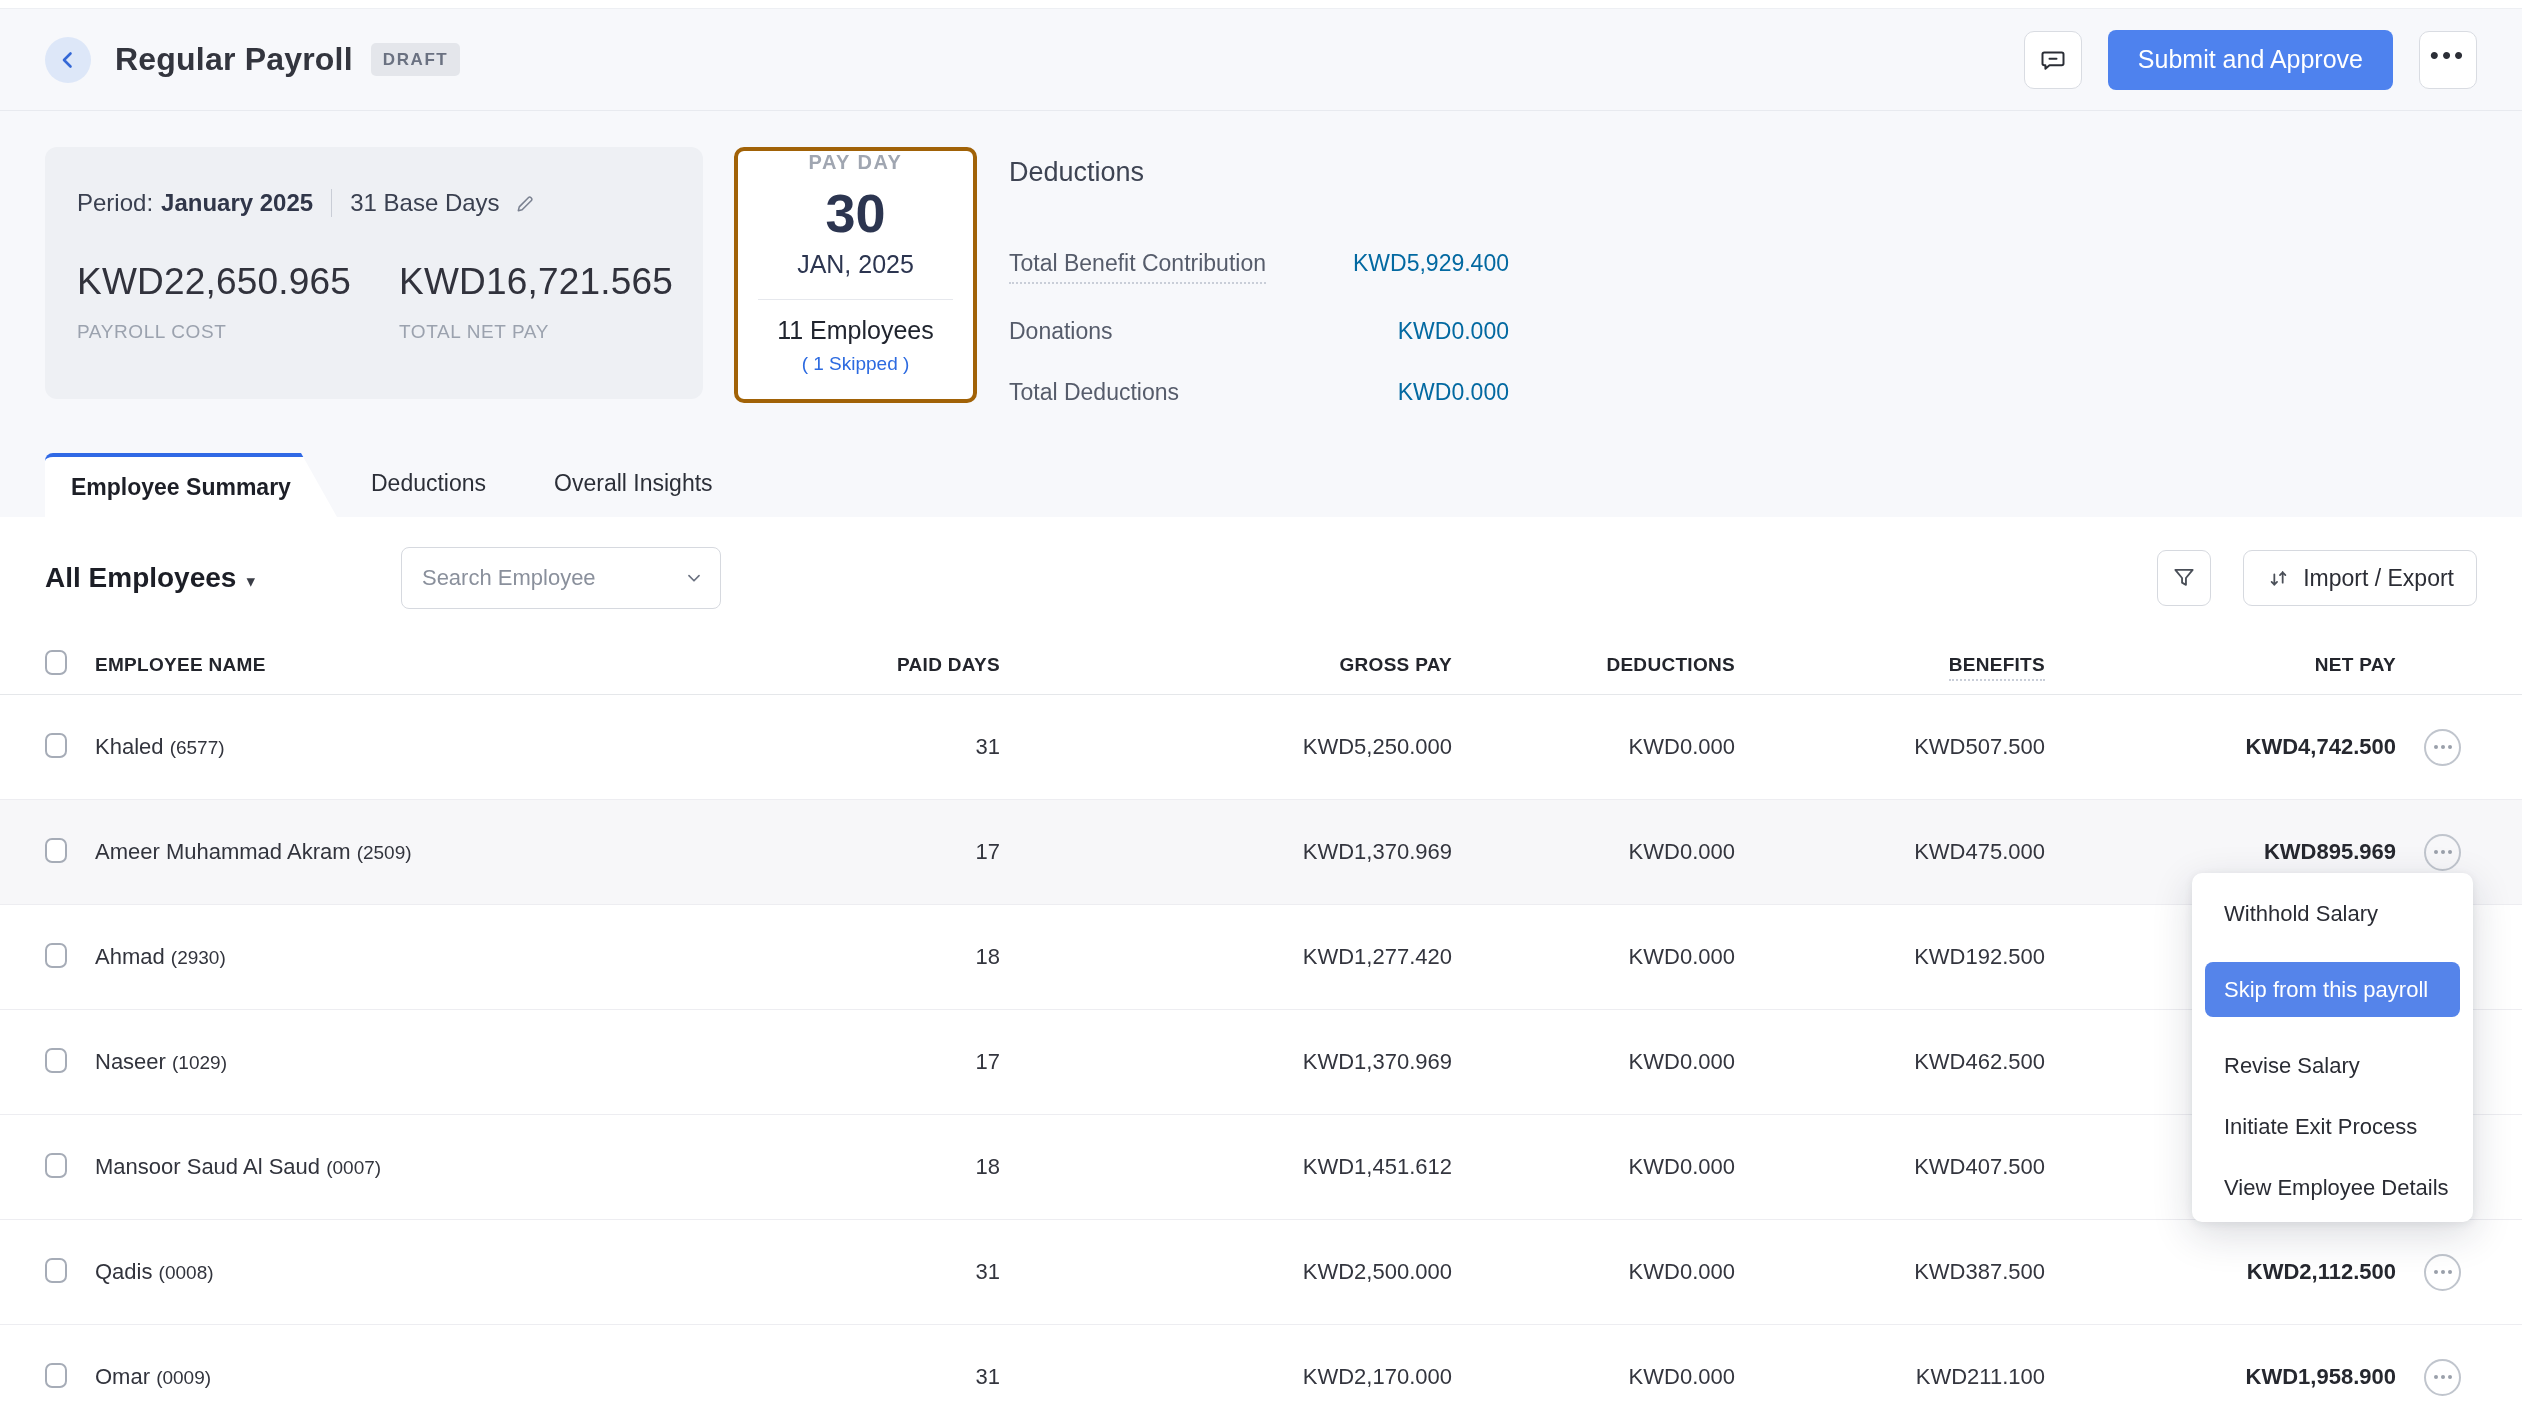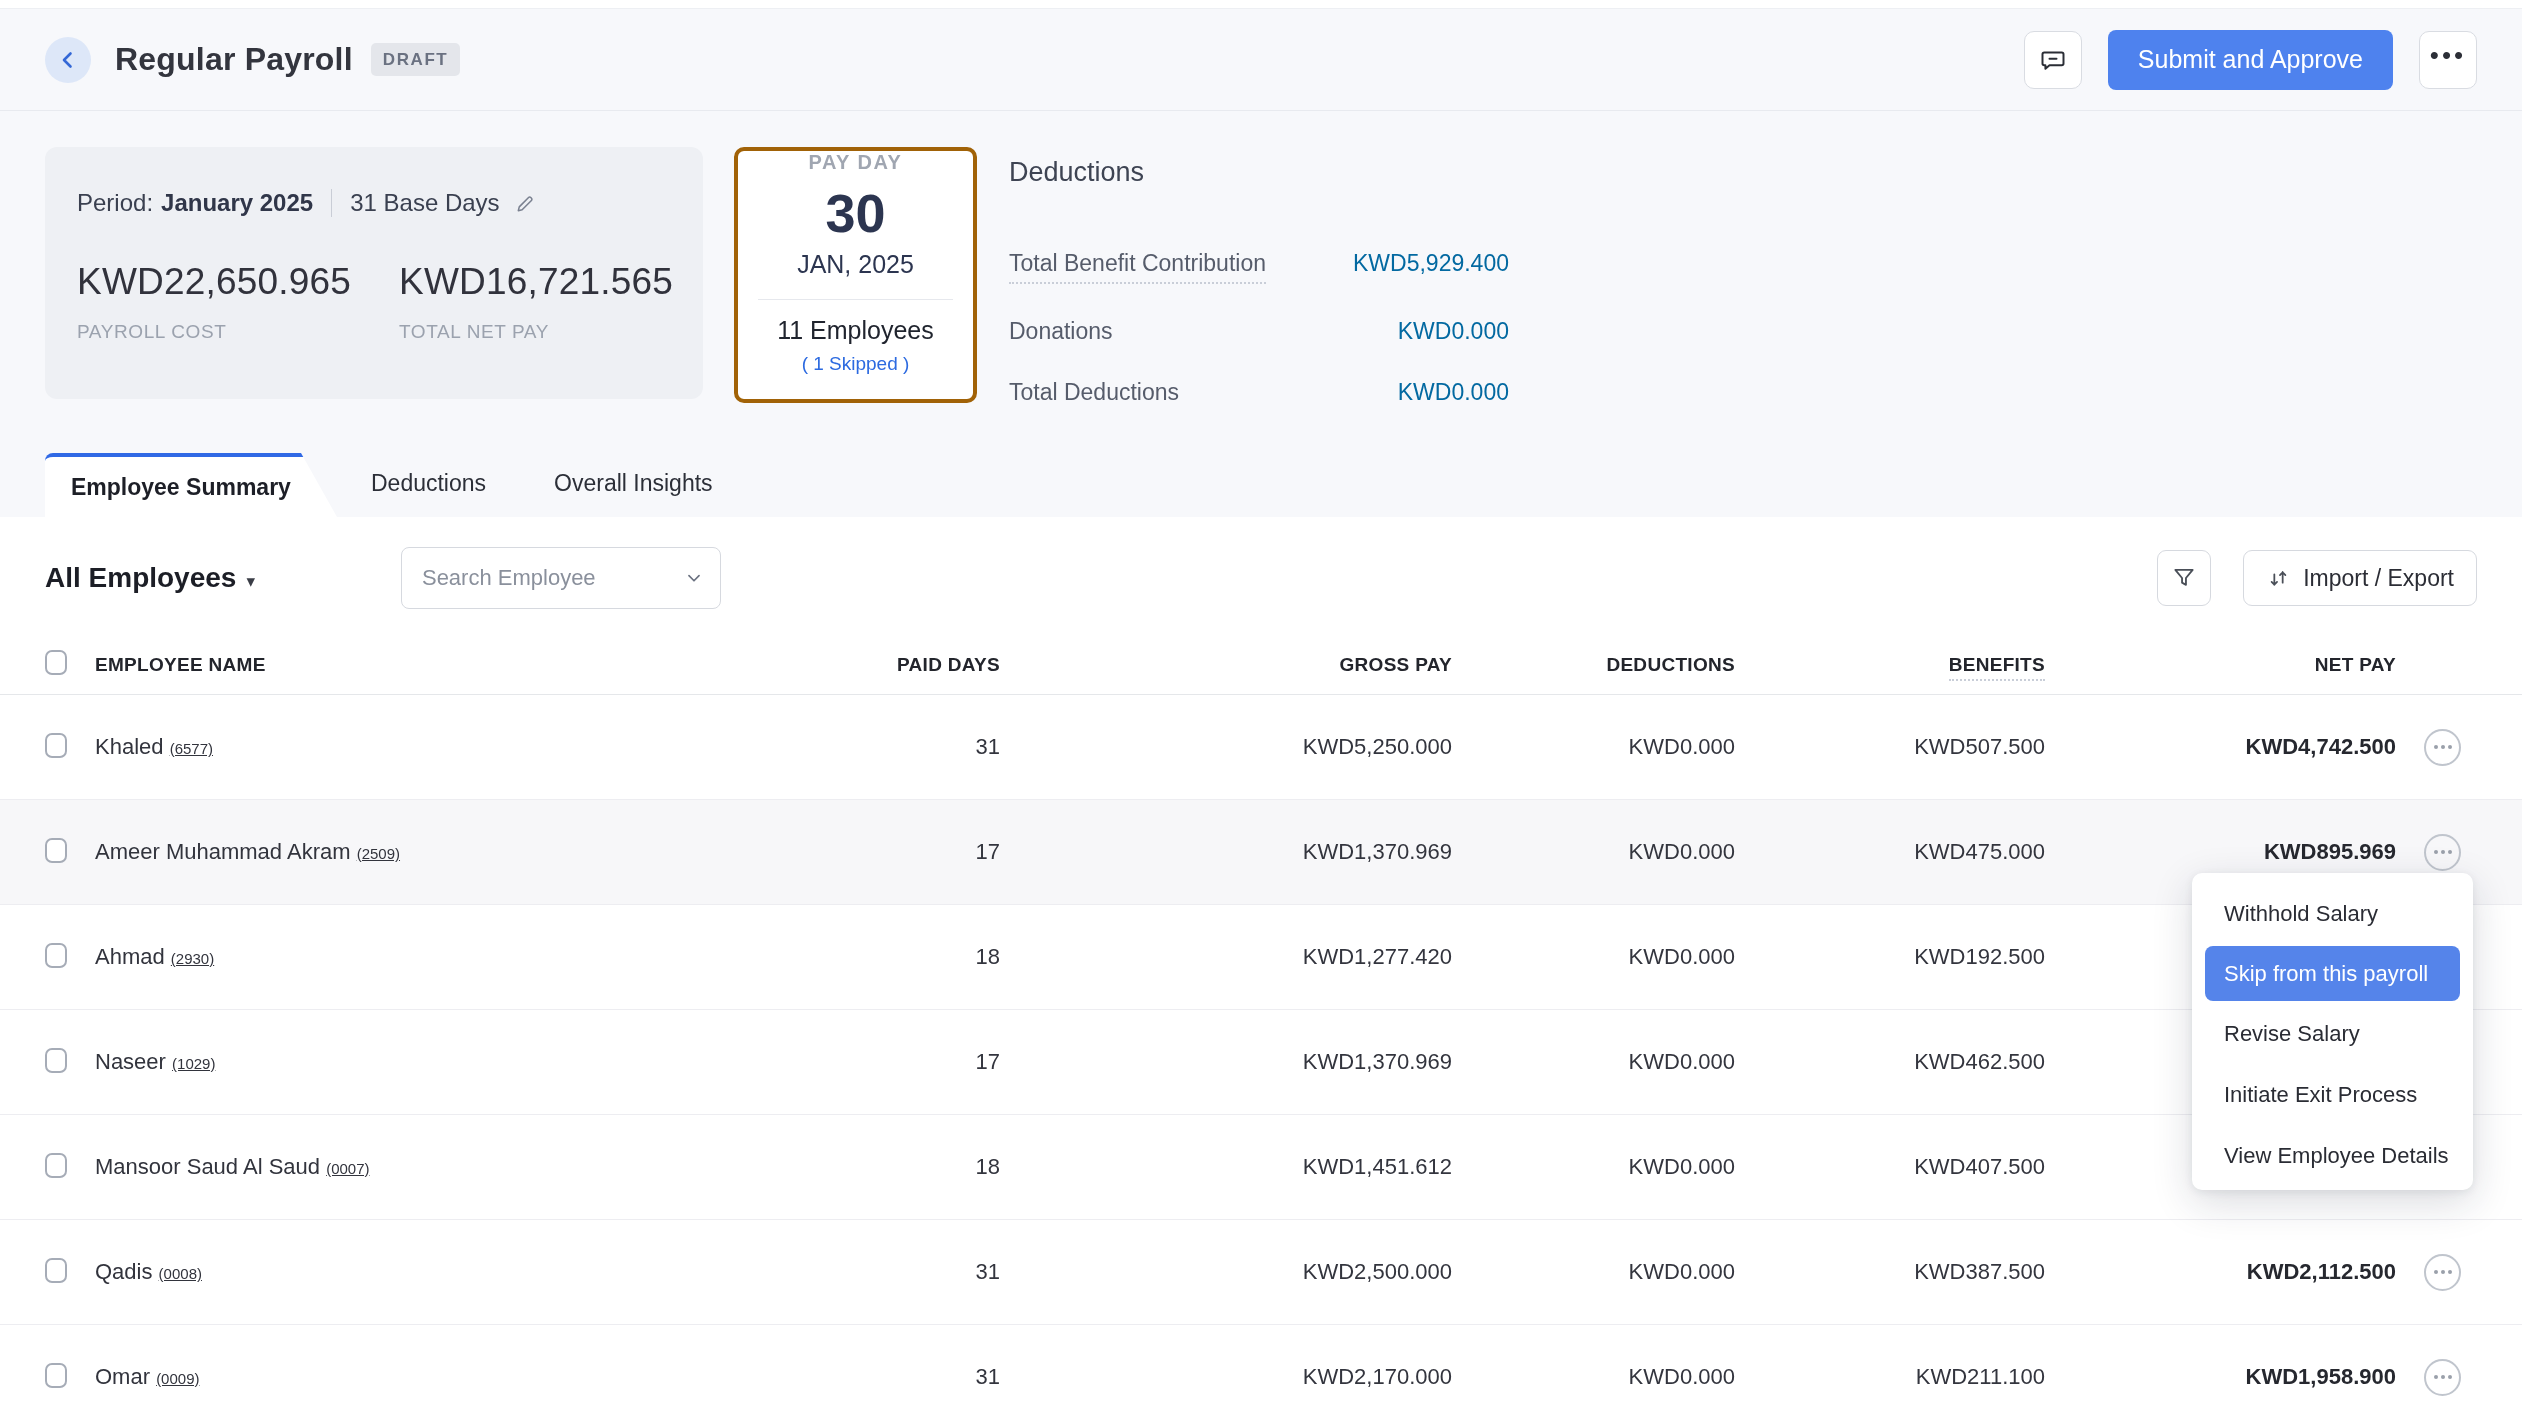--- a/index.html
+++ b/index.html
@@ -119,42 +119,42 @@
   .th { font-size:19px; font-weight:700; color:#23252c; letter-spacing:.3px; }
   .th.num, .td.num { text-align:right; }
   .th .dotted-h { border-bottom:2px dotted #c9ced8; padding-bottom:4px; }
   .trow { height:105px; border-bottom:1px solid #ededf1; background:#fff; }
   .trow.hovered { background:#f7f7f9; }
   .checkbox {
     width:22px; height:25px; border:2px solid #a6acb7; border-radius:7px; background:#fff;
     display:inline-block; cursor:pointer;
   }
   .emp-name { font-size:22px; color:#32343d; }
-  .emp-name .emp-id { font-size:15px;text-decoration:underline; }
+  .emp-name .emp-id { font-size:19px; }
   .td { font-size:22px; color:#33353e; }
   .td.netpay { font-weight:700; color:#26282f; }
   .row-menu-btn {
     width:37px; height:37px; border-radius:50%; border:2px solid #c0c5cd; background:transparent;
     display:flex; align-items:center; justify-content:center; gap:3px; cursor:pointer; margin-left:28px;
   }
   .row-menu-btn i { width:4px; height:4px; border-radius:50%; background:#9aa0aa; }
 
   
   .context-menu {
     position:absolute; left:2192px; top:873px; width:281px; background:#fff; border-radius:10px;
     box-shadow:0 12px 40px rgba(25,32,56,.16), 0 2px 8px rgba(25,32,56,.08);
     padding:10px 0 4px; z-index:20;
   }
   .menu-item {
     height:61px; display:flex; align-items:center; padding-left:32px;
     font-size:22px; color:#2a2c34; cursor:pointer; white-space:nowrap;
   }
   .menu-item.highlighted {
     background:var(--menu-highlight,#5584ea); color:#fff; border-radius:8px;
-    margin:2px 13px; padding-left:19px; height:55px;
+    margin:18px 13px; padding-left:19px; height:55px;
   }
 </style>
 </head>
 <body>
 
 <div class="page">
 
   <div class="top-strip"></div>
 
   <div class="header">

